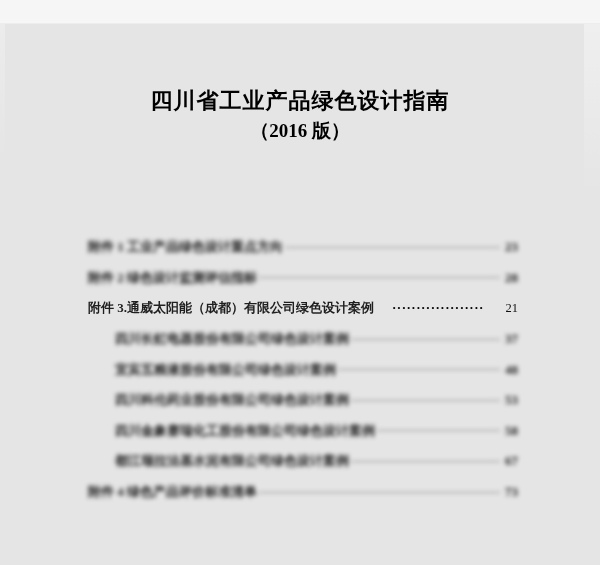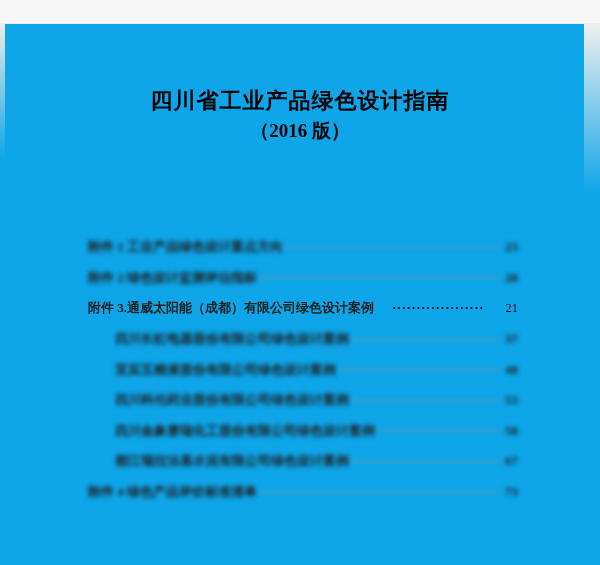--- a/index.html
+++ b/index.html
@@ -6,21 +6,21 @@
   html, body { width: 600px; height: 565px; background: #ffffff; }
   body {
     font-family: "Liberation Serif", "DejaVu Serif", serif;
     color: #111;
     overflow: hidden;
   }
   .page {
     position: relative;
     width: 600px;
     height: 565px;
-    background: #0ea5e9;
+    background: #e5e5e5;
   }
   
   .edge-top {
     position: absolute; top: 0; left: 0; right: 0; height: 24px;
     background: #f6f6f6;
     border-bottom: 1px solid #ededed;
   }
   .edge-left {
     position: absolute; top: 24px; left: 0; width: 5px; height: 135px;
     background: linear-gradient(180deg, #ececec 0%, rgba(255,255,255,0) 100%);

